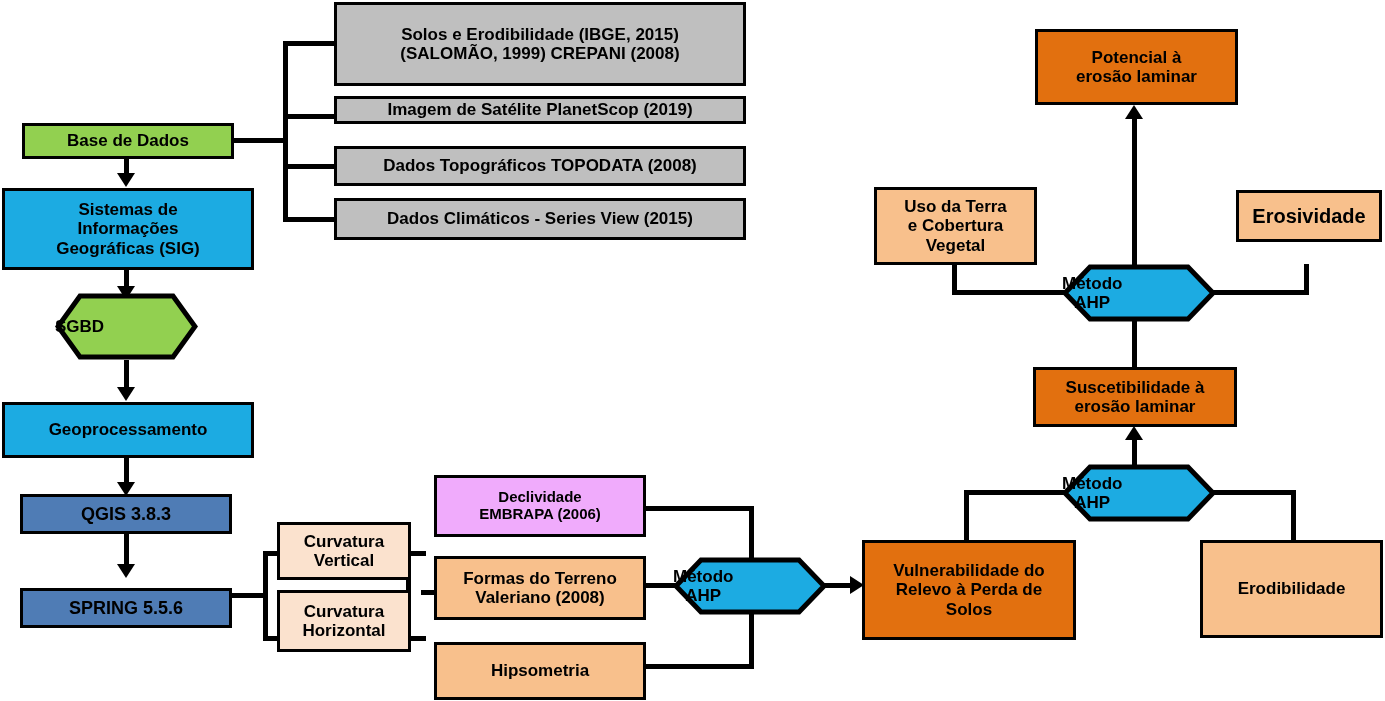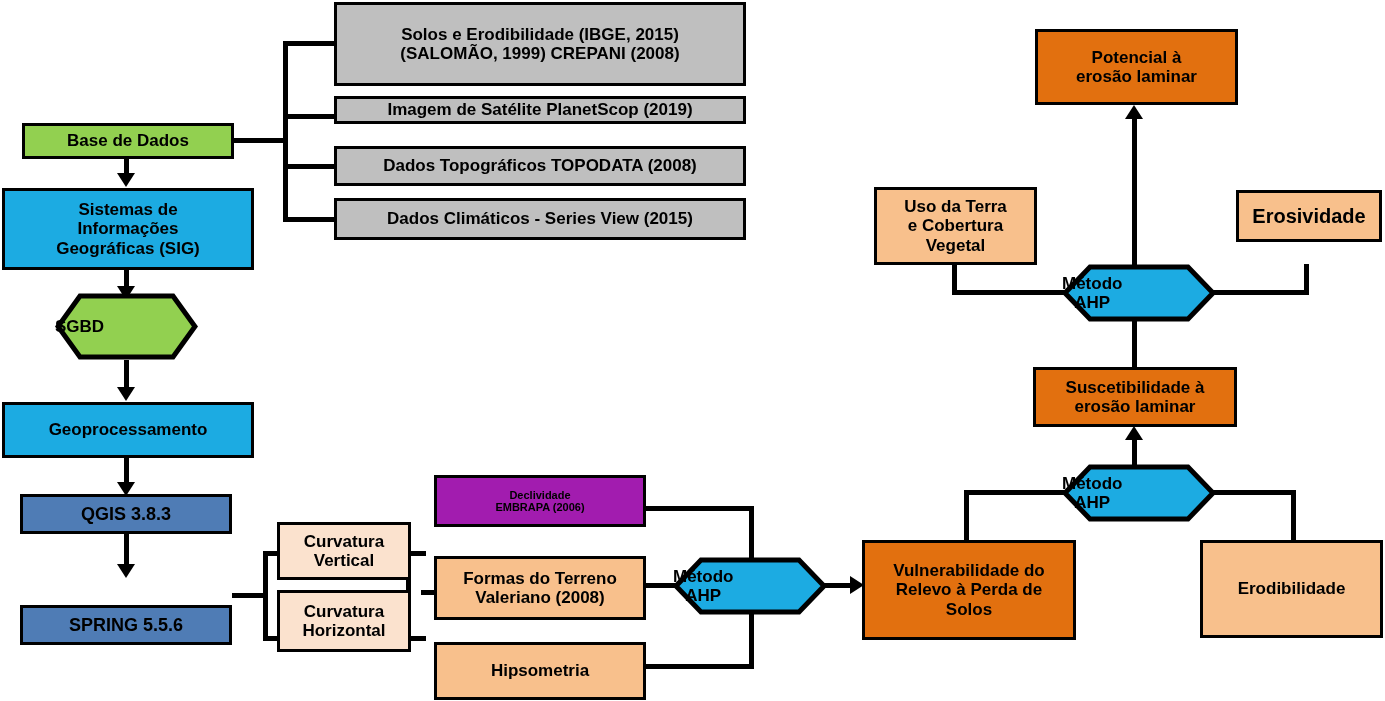--- a/index.html
+++ b/index.html
@@ -99,21 +99,21 @@
   <div class="node" style="left:2px;top:402px;width:252px;height:56px;background:#1CABE2;font-size:17px;">Geoprocessamento</div>
 
   <div class="line" style="left:124px;top:458px;width:5px;height:26px;"></div>
   <div class="arrowhead ar-down" style="left:117px;top:482px;"></div>
 
   <div class="node" style="left:20px;top:494px;width:212px;height:40px;background:#4F7CB5;font-size:18px;">QGIS 3.8.3</div>
 
   <div class="line" style="left:124px;top:534px;width:5px;height:32px;"></div>
   <div class="arrowhead ar-down" style="left:117px;top:564px;"></div>
 
-  <div class="node" style="left:20px;top:605px;width:212px;height:40px;background:#4F7CB5;font-size:18px;">SPRING 5.5.6</div>
+  <div class="node" style="left:20px;top:588px;width:212px;height:40px;background:#4F7CB5;font-size:18px;">SPRING 5.5.6</div>
 
   <div class="line" style="left:233px;top:138px;width:55px;height:5px;"></div>
 
   <div class="line" style="left:283px;top:44px;width:5px;height:178px;"></div>
 
   <div class="line" style="left:283px;top:41px;width:53px;height:5px;"></div>
   <div class="line" style="left:283px;top:114px;width:53px;height:5px;"></div>
   <div class="line" style="left:283px;top:164px;width:53px;height:5px;"></div>
   <div class="line" style="left:283px;top:217px;width:53px;height:5px;"></div>
 
@@ -131,21 +131,21 @@
   <div class="node" style="left:277px;top:522px;width:134px;height:58px;background:#FBE2CE;font-size:17px;">Curvatura
 Vertical</div>
   <div class="node" style="left:277px;top:590px;width:134px;height:62px;background:#FBE2CE;font-size:17px;">Curvatura
 Horizontal</div>
 
   <div class="line" style="left:406px;top:551px;width:5px;height:90px;"></div>
   <div class="line" style="left:406px;top:551px;width:20px;height:5px;"></div>
   <div class="line" style="left:406px;top:636px;width:20px;height:5px;"></div>
   <div class="line" style="left:421px;top:590px;width:22px;height:5px;"></div>
 
-  <div class="node" style="left:434px;top:475px;width:212px;height:52px;background:#a21caf;font-size:11px;">Declividade
+  <div class="node" style="left:434px;top:475px;width:212px;height:62px;background:#f0abfc;font-size:15px;">Declividade
 EMBRAPA  (2006)</div>
   <div class="node" style="left:434px;top:556px;width:212px;height:64px;background:#F8C08C;font-size:17px;">Formas do Terreno
 Valeriano (2008)</div>
   <div class="node" style="left:434px;top:642px;width:212px;height:58px;background:#F8C08C;font-size:17px;">Hipsometria</div>
 
   <div class="line" style="left:644px;top:506px;width:110px;height:5px;"></div>
   <div class="line" style="left:749px;top:506px;width:5px;height:58px;"></div>
 
   <div class="line" style="left:644px;top:583px;width:35px;height:5px;"></div>
 

